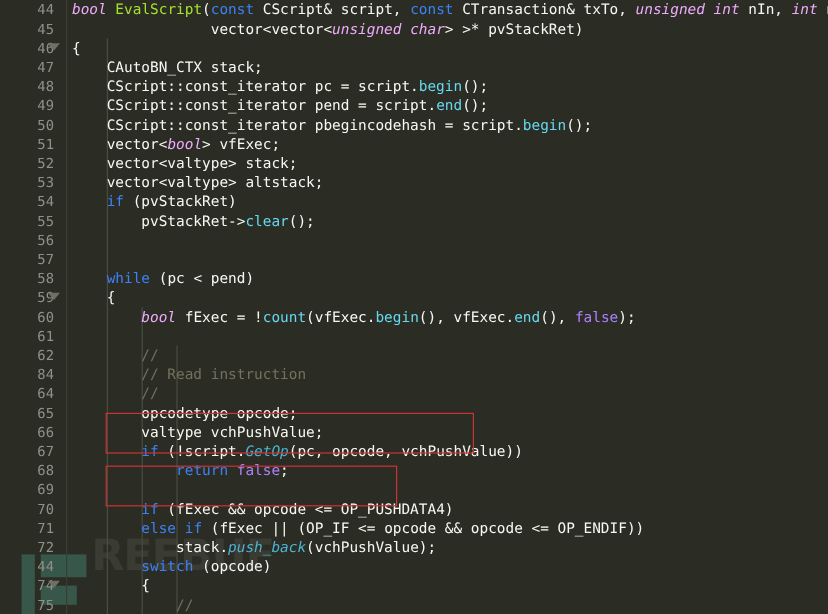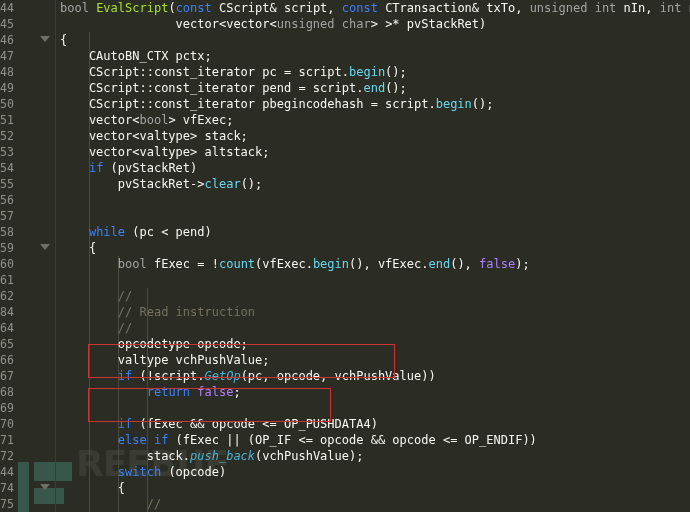--- a/index.html
+++ b/index.html
@@ -62,22 +62,22 @@
     width: 56px;
     height: 512px;
     z-index: 1;
   }
   #gutter .gline {
     position: relative;
     height: 16px;
     color: #8f908a;
     font-size: 11.5px;
     line-height: 16px;
-    text-align: left;
-    padding-right: 33px;
+    text-align: right;
+    padding-right: 11px;
     box-sizing: border-box;
   }
   #gutter .fold {
     position: absolute;
     right: 6px;
     top: 4px;
     width: 0;
     height: 0;
     border-left: 5px solid transparent;
     border-right: 5px solid transparent;
@@ -113,21 +113,21 @@
   
   .guide {
     position: absolute;
     width: 1px;
     background: #4a4c42;
     z-index: 1;
   }
 
   
   .kw   { color: #3b82f6; }              
-  .typ  { color: #a3a3a3; } 
+  .typ  { color: #f0abfc; font-style: italic; } 
   .fn   { color: #a6e22e; }              
   .mth  { color: #66d9ef; }              
   .mth2 { color: #4eb3d3; font-style: italic; }              
   .num  { color: #ae81ff; }              
   .cmt  { color: #75715e; }
 
   
   .hlbox {
     position: absolute;
     border: 1px solid #cc3333;
@@ -183,21 +183,21 @@
       <div class="gline">44</div>
       <div class="gline">74<span class="fold"></span></div>
       <div class="gline">75</div>
     </div>
   <div id="gutter-sep"></div>
 
   <div id="code">
       <div class="cline"><span class="typ">bool</span> <span class="fn">EvalScript</span>(<span class="kw">const</span> CScript&amp; script, <span class="kw">const</span> CTransaction&amp; txTo, <span class="typ">unsigned</span> <span class="typ">int</span> nIn, <span class="typ">int</span> nHashType,</div>
       <div class="cline">                vector&lt;vector&lt;<span class="typ">unsigned</span> <span class="typ">char</span>&gt; &gt;* pvStackRet)</div>
       <div class="cline">{</div>
-      <div class="cline">    CAutoBN_CTX pctx;</div>
+      <div class="cline">    CAutoBN_CTX stack;</div>
       <div class="cline">    CScript::const_iterator pc = script.<span class="mth">begin</span>();</div>
       <div class="cline">    CScript::const_iterator pend = script.<span class="mth">end</span>();</div>
       <div class="cline">    CScript::const_iterator pbegincodehash = script.<span class="mth">begin</span>();</div>
       <div class="cline">    vector&lt;<span class="typ">bool</span>&gt; vfExec;</div>
       <div class="cline">    vector&lt;valtype&gt; stack;</div>
       <div class="cline">    vector&lt;valtype&gt; altstack;</div>
       <div class="cline">    <span class="kw">if</span> (pvStackRet)</div>
       <div class="cline">        pvStackRet-&gt;<span class="mth">clear</span>();</div>
       <div class="cline">&nbsp;</div>
       <div class="cline">&nbsp;</div>

